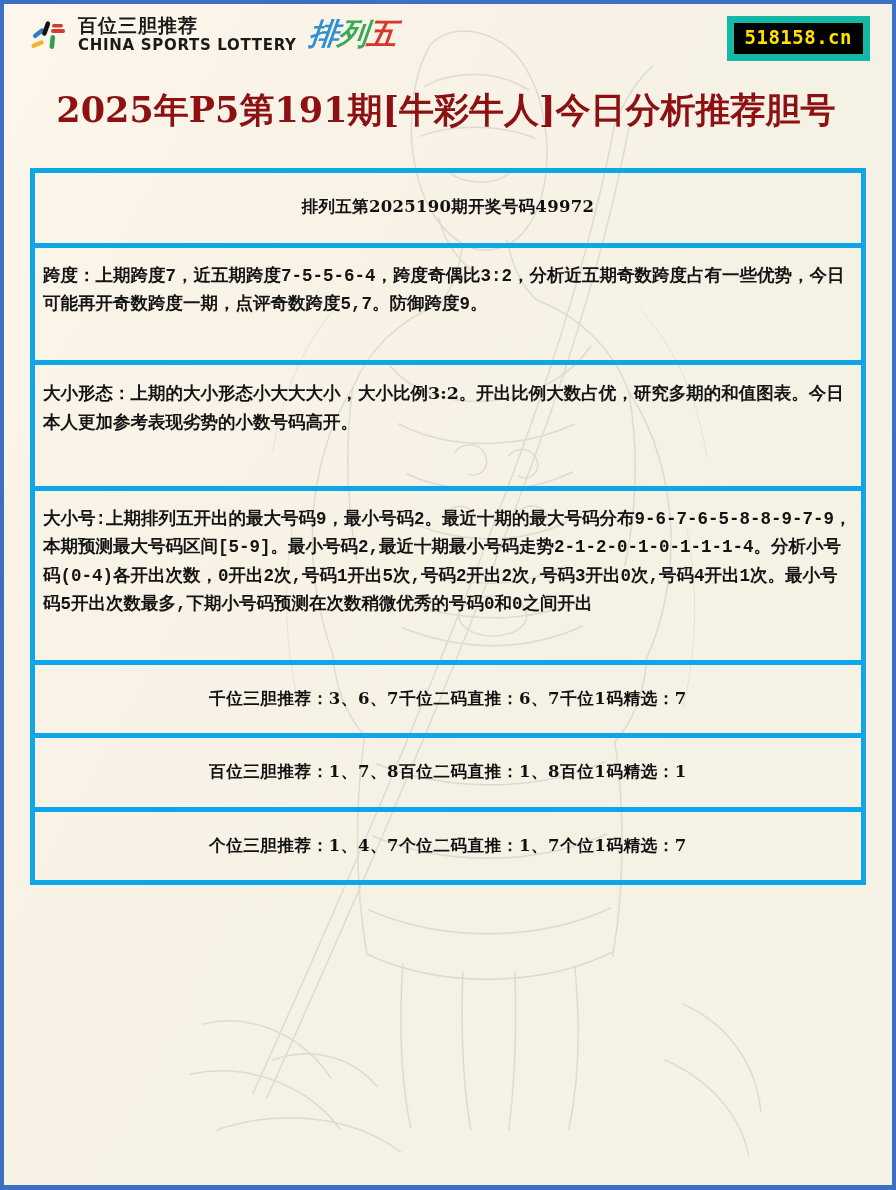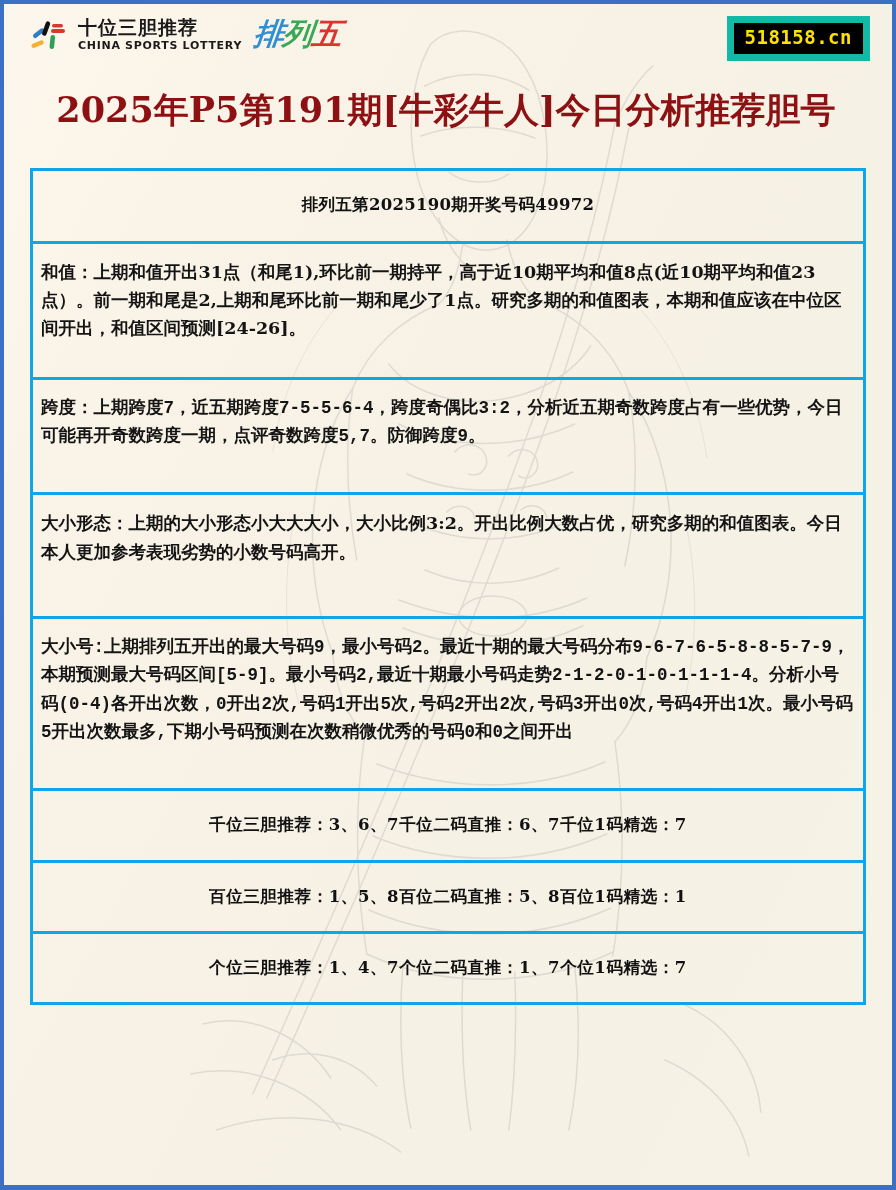--- a/index.html
+++ b/index.html
@@ -77,21 +77,21 @@
   }
   .brand-cn {
     font-family: "DejaVu Sans", "Liberation Sans", sans-serif;
     font-size: 19px;
     font-weight: bold;
     color: #1a1a1a;
     letter-spacing: 1px;
   }
   .brand-en {
     font-family: "DejaVu Sans", "Liberation Sans", sans-serif;
-    font-size: 11px;
+    font-size: 15px;
     font-weight: bold;
     color: #1a1a1a;
     letter-spacing: 0.7px;
     margin-top: 3px;
   }
   .brand-game {
     font-family: "DejaVu Sans", "Liberation Sans", sans-serif;
     font-size: 30px;
     font-weight: bold;
     font-style: italic;
@@ -133,21 +133,21 @@
 
   
   .analysis-table {
     width: 836px;
     margin: 2px auto 0 auto;
     border-collapse: collapse;
     table-layout: fixed;
     background: transparent;
   }
   .analysis-table td {
-    border: 3px solid #0ea5e9;
+    border: 5px solid #0ea5e9;
     padding: 0;
     background: transparent;
   }
   .cell-center {
     text-align: center;
     font-size: 16.5px;
     font-weight: bold;
     color: #111111;
     padding: 22px 10px 23px 10px;
     line-height: 1.5;
@@ -260,65 +260,60 @@
           <svg width="40" height="38" viewBox="0 0 40 38" xmlns="http://www.w3.org/2000/svg">
             <rect x="2" y="16" width="13" height="4.4" rx="2.2" fill="#2f7ec4" transform="rotate(-38 8.5 18)"></rect>
             <rect x="1" y="27" width="13" height="4.4" rx="2.2" fill="#f2b233" transform="rotate(-22 7.5 29)"></rect>
             <rect x="14" y="6" width="4.6" height="15" rx="2.3" fill="#111111" transform="rotate(20 16 13)"></rect>
             <rect x="20" y="20" width="4.6" height="14" rx="2.3" fill="#2fa055" transform="rotate(6 22 27)"></rect>
             <rect x="21" y="14" width="14" height="4" rx="2" fill="#d43b2c"></rect>
             <rect x="22" y="9" width="11" height="3.4" rx="1.7" fill="#d43b2c"></rect>
           </svg>
         </span>
         <span class="brand-cn-wrap">
-          <span class="brand-cn">十位三胆推荐</span>
+          <span class="brand-cn">百位三胆推荐</span>
           <span class="brand-en">CHINA SPORTS LOTTERY</span>
         </span>
         <span class="brand-game"><span class="c1">排</span><span class="c2">列</span><span class="c3">五</span></span>
       </div>
       <div class="site-badge">518158.cn</div>
     </div>
 
     <h1 class="page-title">2025年P5第191期[牛彩牛人]今日分析推荐胆号</h1>
 
     <table class="analysis-table">
       <tbody>
         <tr>
           <td>
               <div class="cell-center">排列五第2025190期开奖号码49972</div>
             </td>
         </tr>
         <tr>
           <td>
-              <div class="cell-para tall">和值：上期和值开出31点（和尾1),环比前一期持平，高于近10期平均和值8点(近10期平均和值23点）。前一期和尾是2,上期和尾环比前一期和尾少了1点。研究多期的和值图表，本期和值应该在中位区间开出，和值区间预测[24-26]。</div>
-            </td>
-        </tr>
-        <tr>
-          <td>
               <div class="cell-para tall2">跨度：上期跨度7，近五期跨度7-5-5-6-4，跨度奇偶比3:2，分析近五期奇数跨度占有一些优势，今日可能再开奇数跨度一期，点评奇数跨度5,7。防御跨度9。</div>
             </td>
         </tr>
         <tr>
           <td>
               <div class="cell-para tall3">大小形态：上期的大小形态小大大大小，大小比例3:2。开出比例大数占优，研究多期的和值图表。今日本人更加参考表现劣势的小数号码高开。</div>
             </td>
         </tr>
         <tr>
           <td>
-              <div class="cell-para tall2">大小号:上期排列五开出的最大号码9，最小号码2。最近十期的最大号码分布9-6-7-6-5-8-8-5-7-9，本期预测最大号码区间[5-9]。最小号码2,最近十期最小号码走势2-1-2-0-1-0-1-1-1-4。分析小号码(0-4)各开出次数，0开出2次,号码1开出5次,号码2开出2次,号码3开出0次,号码4开出1次。最小号码5开出次数最多,下期小号码预测在次数稍微优秀的号码0和0之间开出</div>
+              <div class="cell-para tall2">大小号:上期排列五开出的最大号码9，最小号码2。最近十期的最大号码分布9-6-7-6-5-8-8-9-7-9，本期预测最大号码区间[5-9]。最小号码2,最近十期最小号码走势2-1-2-0-1-0-1-1-1-4。分析小号码(0-4)各开出次数，0开出2次,号码1开出5次,号码2开出2次,号码3开出0次,号码4开出1次。最小号码5开出次数最多,下期小号码预测在次数稍微优秀的号码0和0之间开出</div>
             </td>
         </tr>
         <tr>
           <td>
               <div class="cell-rec">千位三胆推荐：3、6、7千位二码直推：6、7千位1码精选：7</div>
             </td>
         </tr>
         <tr>
           <td>
-              <div class="cell-rec">百位三胆推荐：1、5、8百位二码直推：5、8百位1码精选：1</div>
+              <div class="cell-rec">百位三胆推荐：1、7、8百位二码直推：1、8百位1码精选：1</div>
             </td>
         </tr>
         <tr>
           <td>
               <div class="cell-rec">个位三胆推荐：1、4、7个位二码直推：1、7个位1码精选：7</div>
             </td>
         </tr>
 
       </tbody>
     </table>

